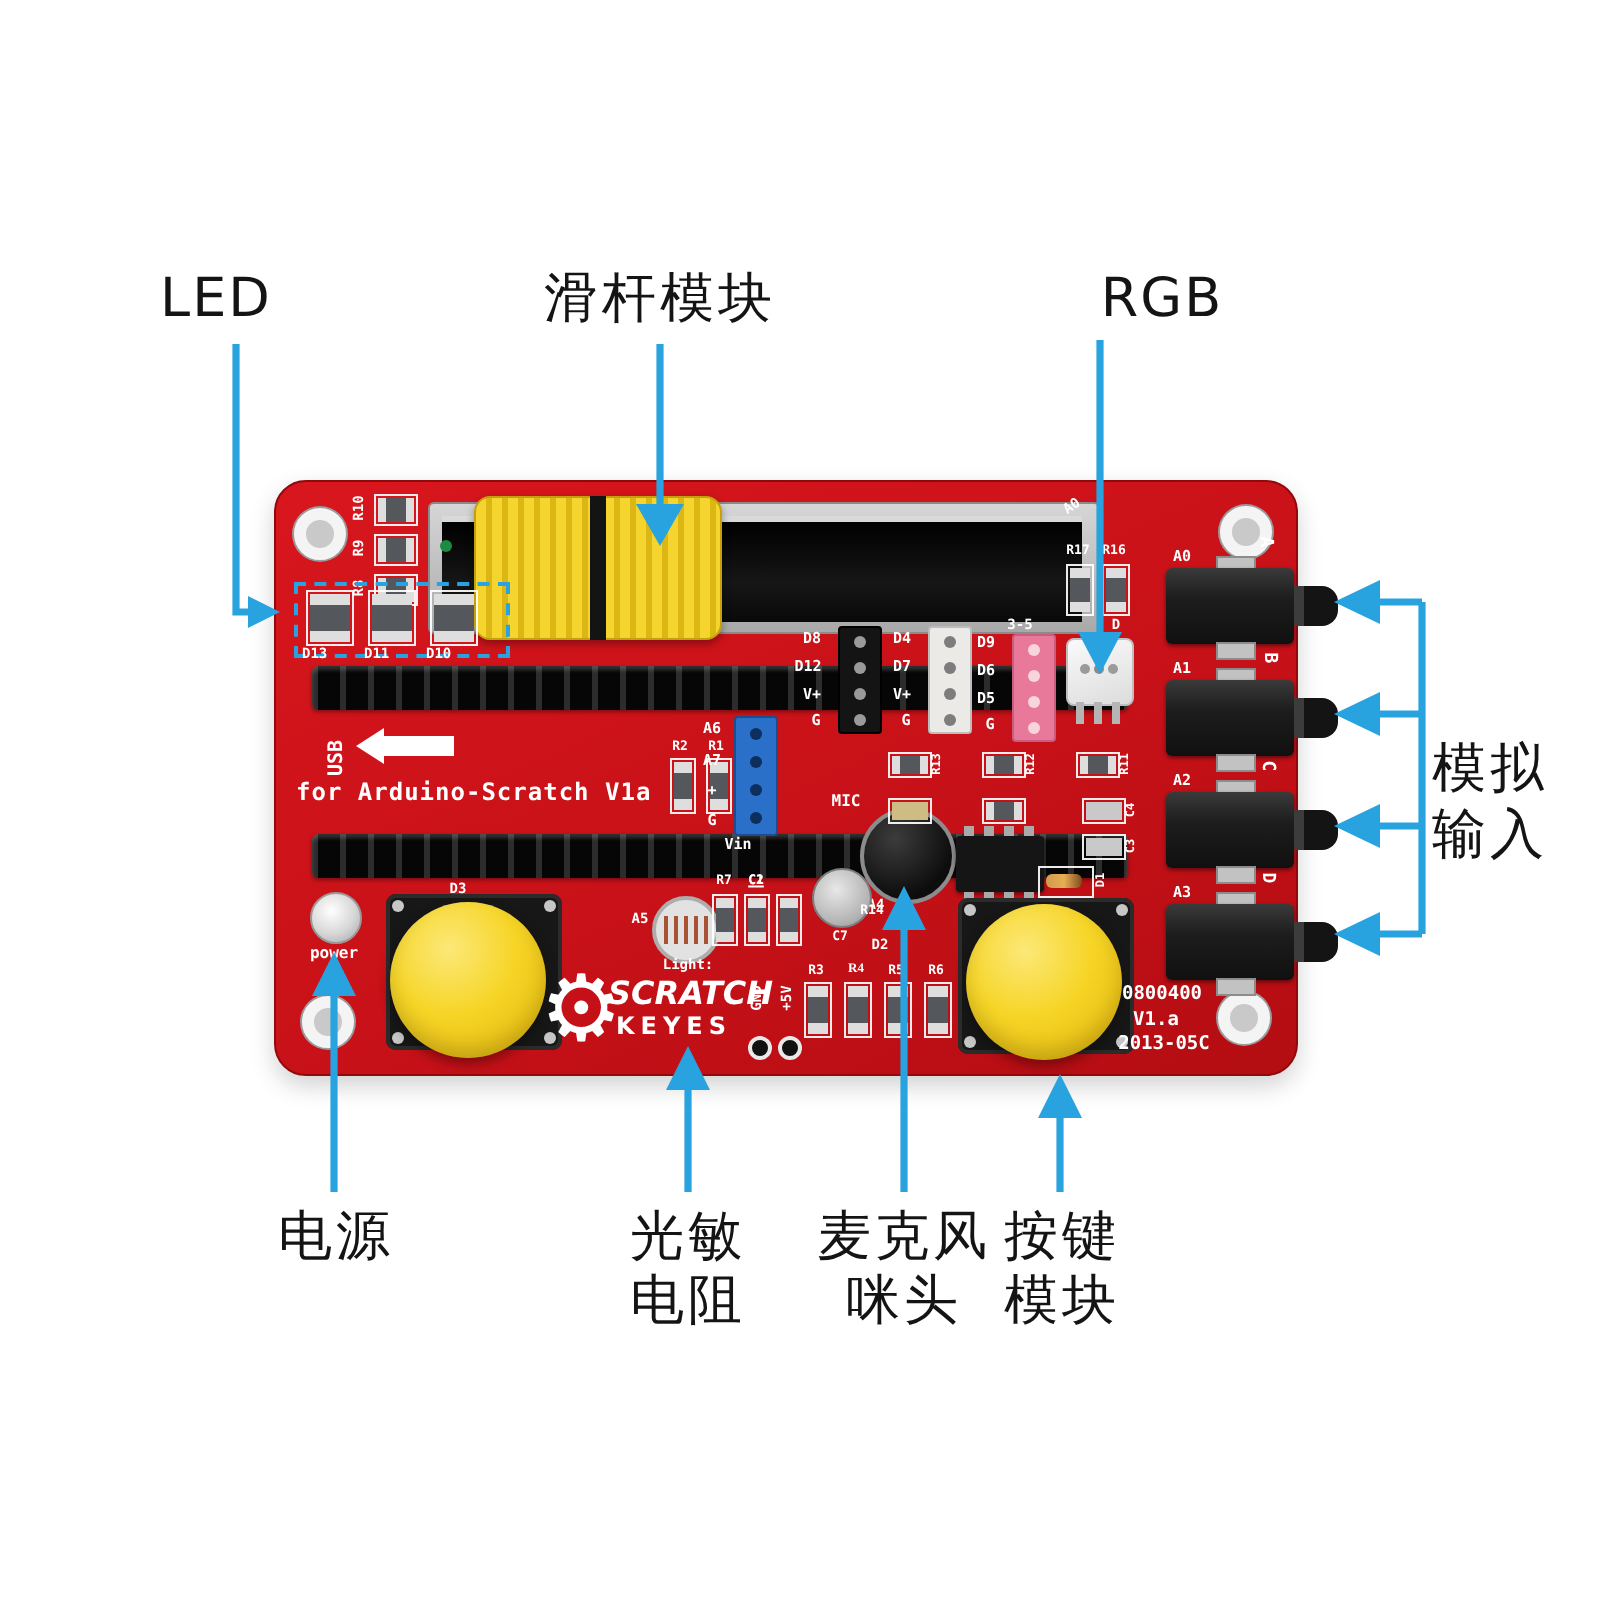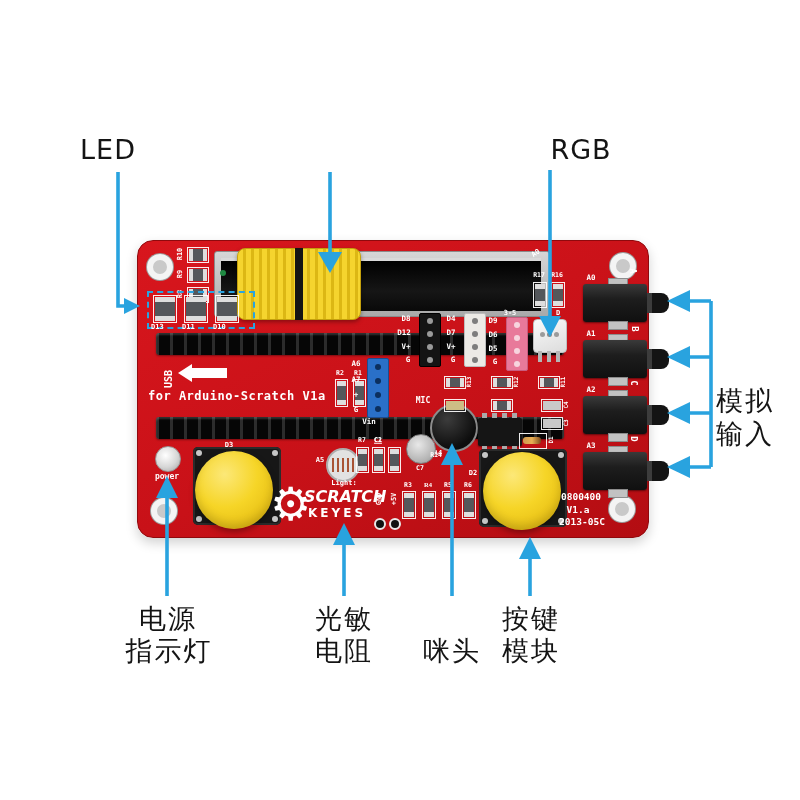--- a/index.html
+++ b/index.html
@@ -2,21 +2,21 @@
 <html><head>
 <meta charset="utf-8">
 <style>
   html,body{margin:0;padding:0;background:#fff;}
   #stage{position:relative;width:800px;height:800px;background:#ffffff;overflow:hidden;
          font-family:"DejaVu Sans","Liberation Sans",sans-serif;}
   .abs{position:absolute;}
   
   .ann{position:absolute;color:#141414;font-size:27px;font-weight:500;letter-spacing:2px;
        white-space:nowrap;transform:translateX(-50%);text-align:center;line-height:33px;}
-  .ann-l{transform:none;margin-top:16px;}
+  .ann-l{transform:none;}
   
   #board{position:absolute;left:137px;top:240px;width:510px;height:296px;border-radius:16px;
          background:linear-gradient(155deg,#d8161d 0%,#c81118 55%,#b30d12 100%);
          border:1px solid #90090d;box-shadow:0 5px 12px rgba(0,0,0,.18);}
   .hole{position:absolute;width:14px;height:14px;border-radius:50%;background:#c9c9c9;
         border:6px solid #f4f4f4;box-shadow:0 0 0 1px #9b9b9b;}
   .sk{position:absolute;color:#fff;font-family:"DejaVu Sans Mono","Liberation Mono",monospace;
       font-weight:bold;font-size:8px;line-height:1;white-space:nowrap;}
   .skc{transform:translate(-50%,-50%);}
   .skv{transform:translate(-50%,-50%) rotate(-90deg);}
@@ -209,21 +209,21 @@
     <span class="sk skv" style="left:428px;top:182px;font-size:6px;">C3</span>
 
     <div class="abs" style="left:381px;top:192px;width:26px;height:14px;border:1px solid rgba(255,255,255,.92);">
       <span class="abs" style="left:3px;top:3px;width:18px;height:7px;border-radius:3px;background:linear-gradient(90deg,#cf9a4e,#e8ae54 50%,#7c4b1d);"></span>
     </div>
     <span class="sk skv" style="left:413px;top:199px;font-size:6px;">D1</span>
 
     <div class="abs" style="left:268px;top:193px;width:28px;height:28px;border-radius:50%;background:radial-gradient(circle at 40% 35%,#e8e8e8,#b5b5b5 65%,#8f8f8f);border:1px solid #7d7d7d;"></div>
     <span class="sk skc" style="left:282px;top:227px;font-size:6.5px;">C7</span>
     <span class="sk skc" style="left:298px;top:214px;font-size:6.5px;">R14</span>
-    <span class="sk skc" style="left:302px;top:232px;font-size:7px;margin-left:33px;">D2</span>
+    <span class="sk skc" style="left:302px;top:232px;font-size:7px;">D2</span>
 
     <span class="sk skc" style="left:182px;top:219px;font-size:7px;">A5</span>
     <div class="abs" style="left:188px;top:207px;width:30px;height:30px;border-radius:50%;background:#e2e2e2;border:2px solid #adadad;">
       <span class="abs" style="left:4px;top:8px;width:22px;height:14px;background:repeating-linear-gradient(90deg,#a85334 0 2px,transparent 2px 5px);"></span>
     </div>
     <span class="sk skc" style="left:206px;top:242px;font-size:7px;">Light:</span>
 
     <span class="sk skc" style="left:224px;top:199px;font-size:6.5px;">R7</span>
     <span class="sk skc" style="left:240px;top:199px;font-size:6.5px;">C1</span>
     <span class="sk skc" style="left:240px;top:199px;font-size:6.5px;text-decoration:underline;">C2</span>
@@ -336,29 +336,30 @@
       <polygon points="690,402 690,424 667,413"></polygon>
       <polygon points="690,456 690,478 667,467"></polygon>
       <polygon points="156,498 178,498 167,476"></polygon>
       <polygon points="333,545 355,545 344,523"></polygon>
       <polygon points="441,465 463,465 452,443"></polygon>
       <polygon points="519,559 541,559 530,537"></polygon>
     </g>
   </svg>
 
   <div class="ann" style="left:108px;top:133px;letter-spacing:1px;">LED</div>
+  <div class="ann" style="left:330px;top:133px;">滑杆模块</div>
   <div class="ann" style="left:541px;top:133px;letter-spacing:1px;margin-left:40px;">RGB</div>
 
   <div class="ann ann-l" style="left:716px;top:368px;">模拟</div>
   <div class="ann ann-l" style="left:716px;top:401px;">输入</div>
 
   <div class="ann" style="left:168px;top:602px;">电源</div>
-  <div class="ann" style="left:169px;top:634px;">指示灯</div>
 
   <div class="ann" style="left:344px;top:602px;">光敏</div>
   <div class="ann" style="left:344px;top:634px;">电阻</div>
 
+  <div class="ann" style="left:452px;top:602px;">麦克风</div>
   <div class="ann" style="left:452px;top:634px;text-align:center;">咪头</div>
 
   <div class="ann" style="left:531px;top:602px;">按键</div>
   <div class="ann" style="left:531px;top:634px;">模块</div>
 
 </div>
 
 </body></html>

